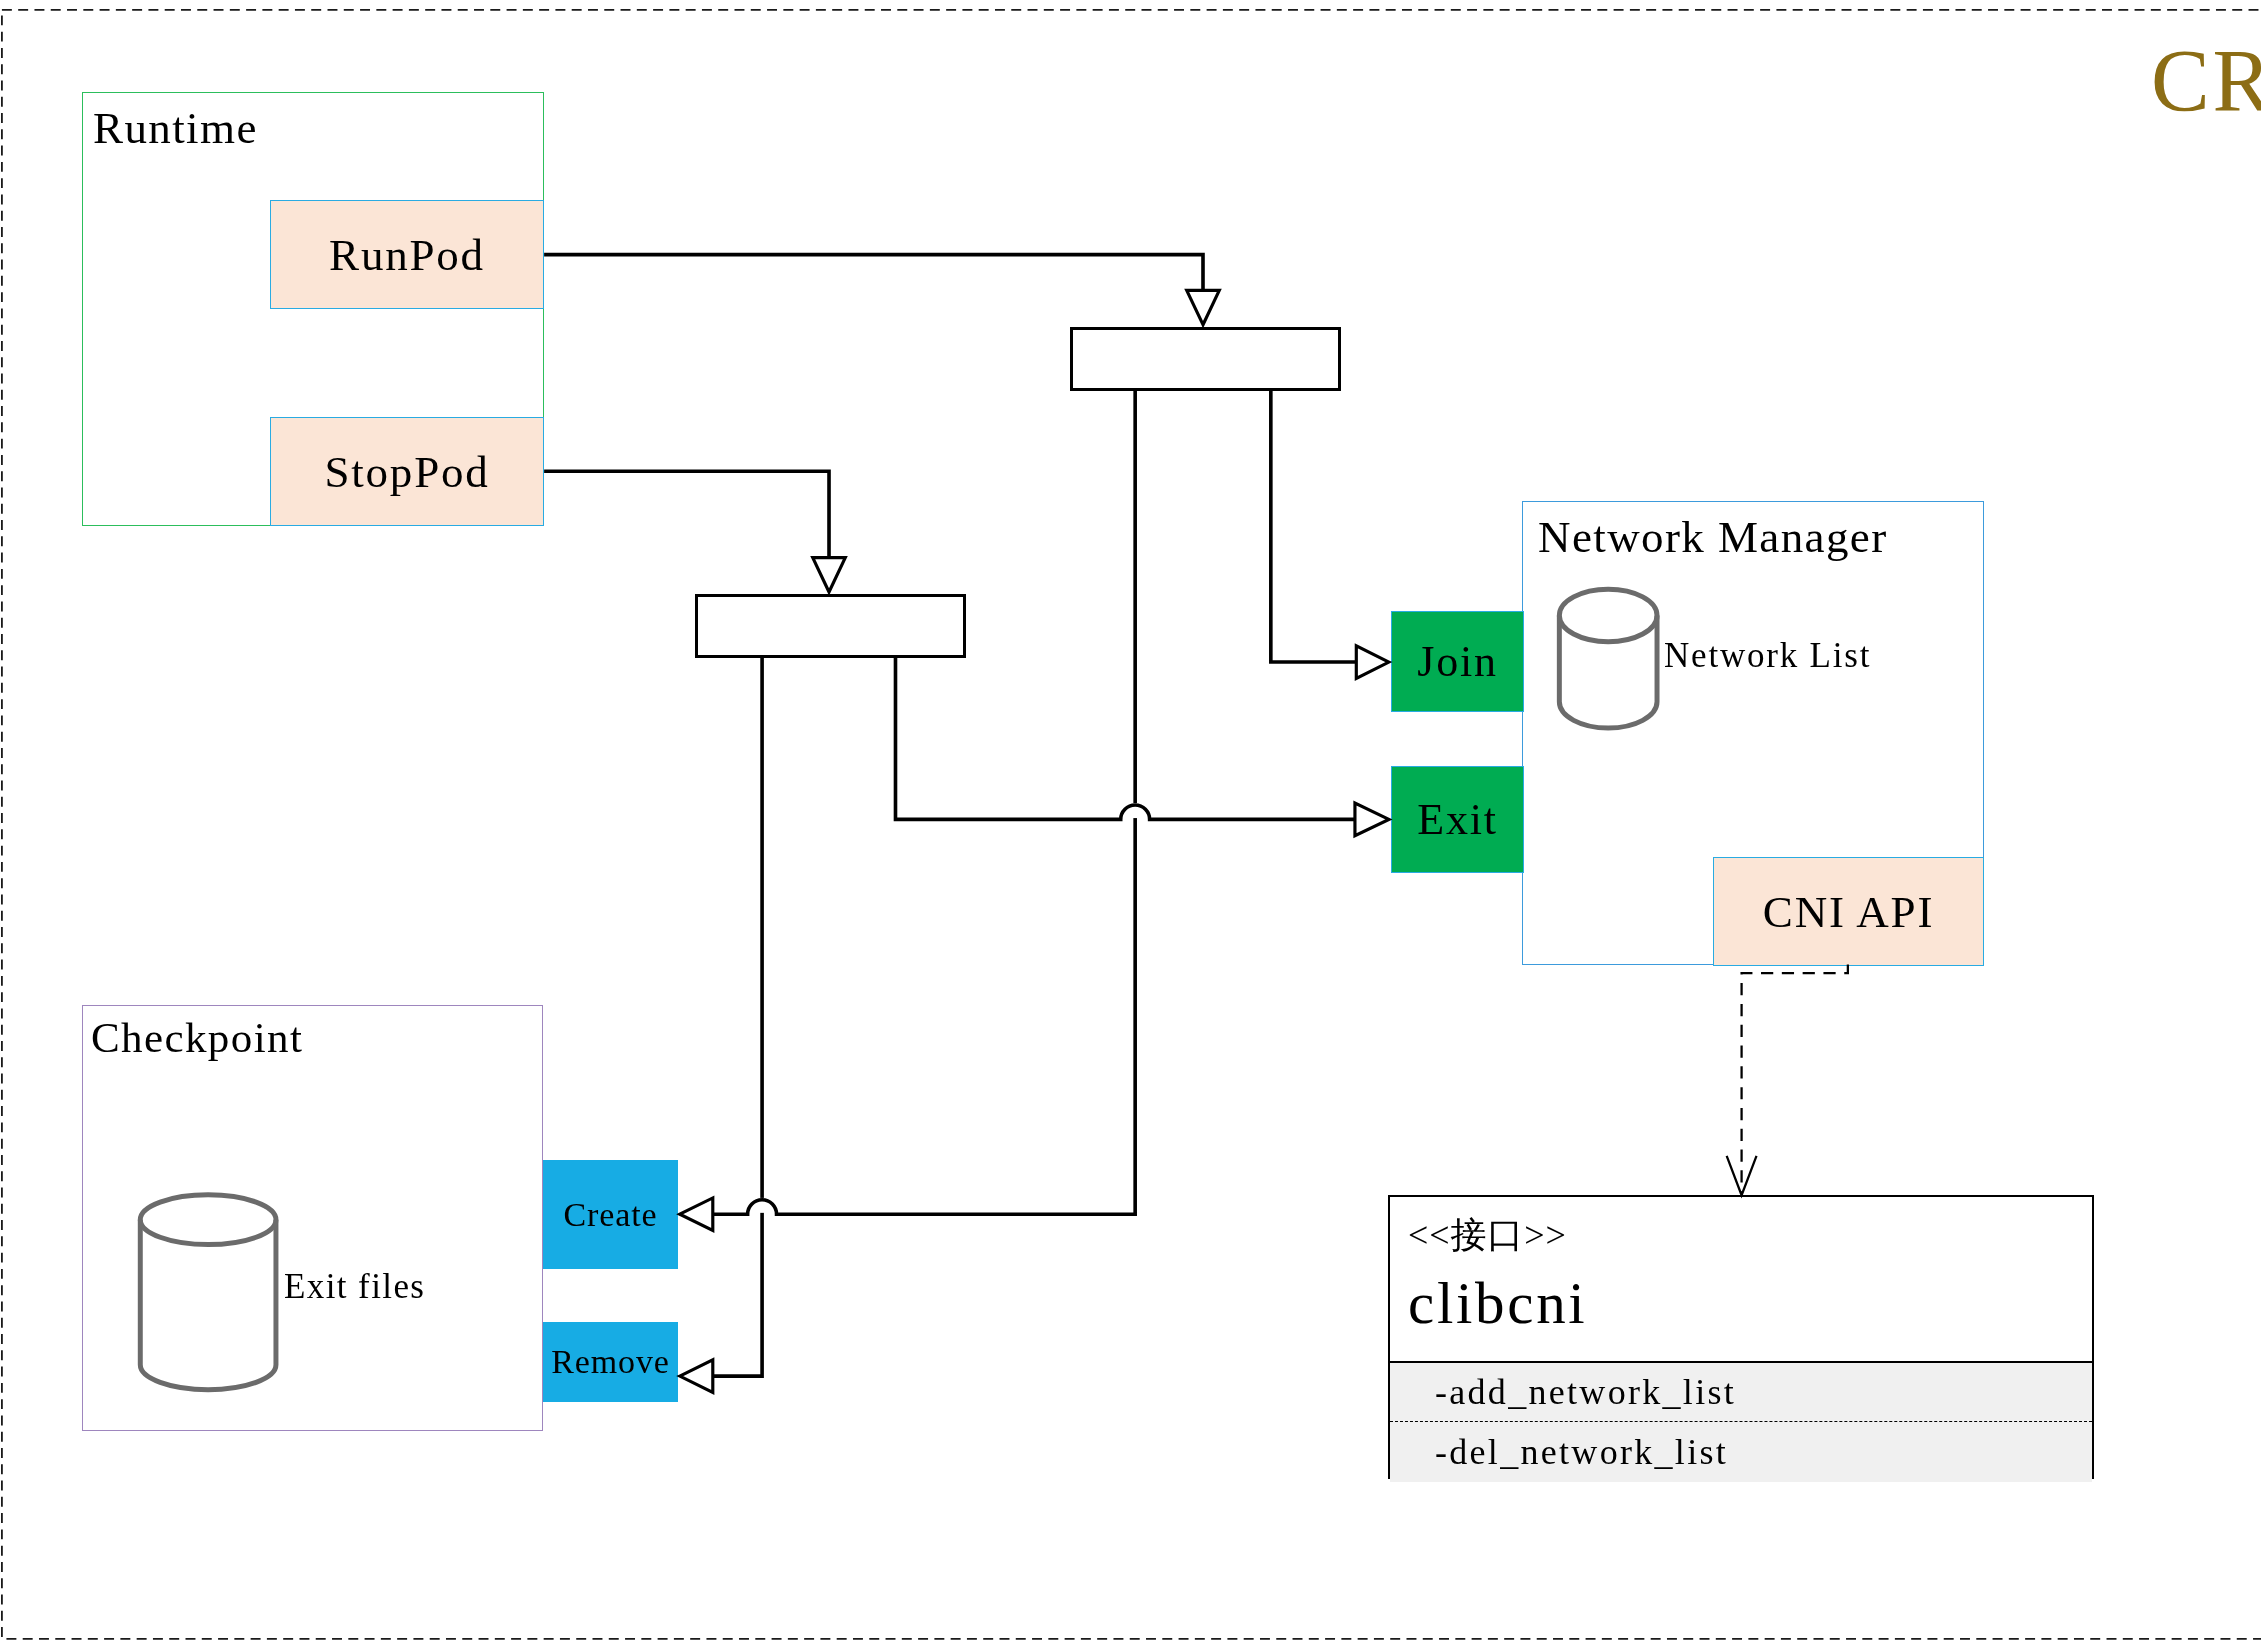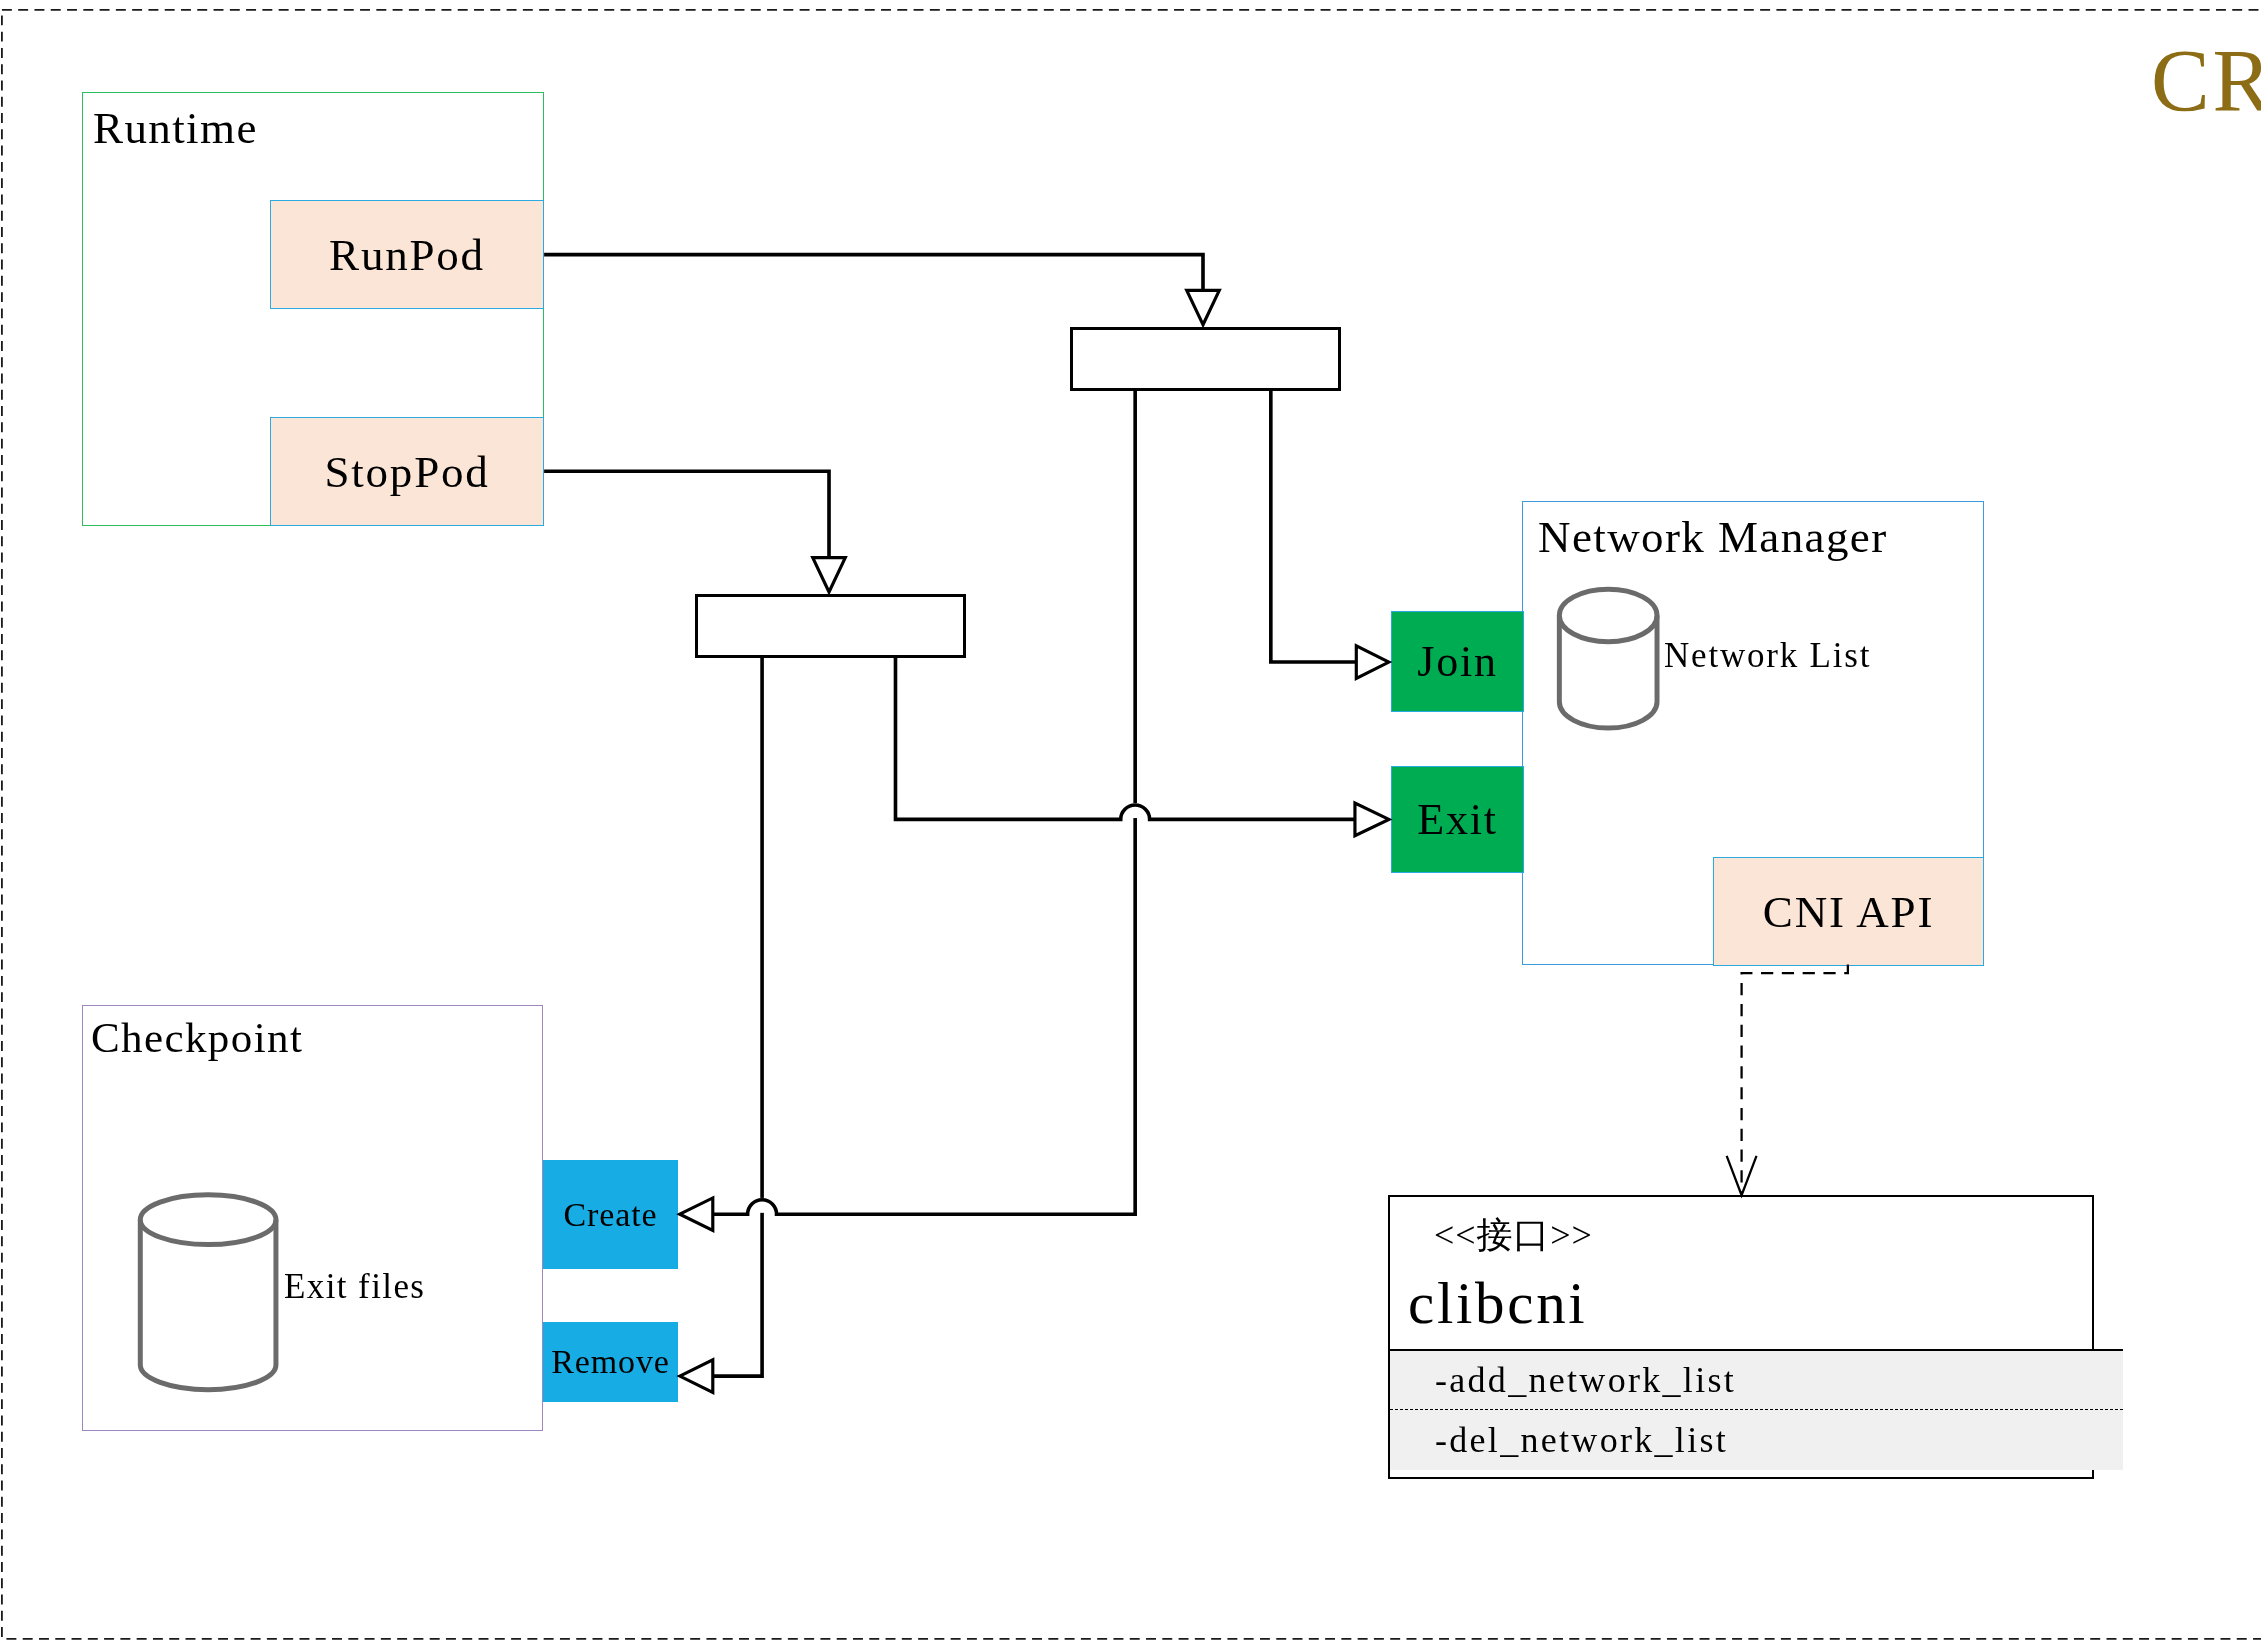--- a/index.html
+++ b/index.html
@@ -37,23 +37,23 @@
 
   .checkpoint-box{left:82px;top:1005px;width:461px;height:426px;border:1.4px solid var(--purple);}
   .checkpoint-label{left:91px;top:1013px;font-size:43px;letter-spacing:1.4px;white-space:nowrap;}
   .jsonfiles-label{left:284px;top:1267px;font-size:35px;letter-spacing:1.4px;white-space:nowrap;}
   .create{left:543px;top:1160px;width:135px;height:109px;}
   .remove{left:543px;top:1322px;width:135px;height:80px;}
   .blue-node{background:var(--blue);font-size:34px;letter-spacing:0.9px;}
 
   .iface-box{left:1388px;top:1195px;width:706px;height:284px;border:2.7px solid #000;background:#fff;}
   .iface-top{position:absolute;left:0;top:0;width:100%;height:160px;background:#fff;}
-  .iface-stereotype{position:absolute;left:18px;top:13.6px;font-size:36px;letter-spacing:0.9px;margin-left:26px;}
+  .iface-stereotype{position:absolute;left:18px;top:13.6px;font-size:36px;letter-spacing:0.9px;}
   .iface-name{position:absolute;left:18px;top:72px;font-size:59px;letter-spacing:2.7px;}
-  .iface-bottom{position:absolute;left:0;top:152px;width:100%;height:119px;background:var(--panel-gray);border-top:2.7px solid #000;padding-left:31px;}
+  .iface-bottom{position:absolute;left:0;top:164px;width:100%;height:119px;background:var(--panel-gray);border-top:2.7px solid #000;}
   .iface-row{position:absolute;left:0;width:100%;height:58px;display:flex;align-items:center;}
   .iface-row-add{top:0;border-bottom:1.8px dashed #000;}
   .iface-row-del{top:60px;}
   .iface-method{padding-left:45px;font-size:36px;letter-spacing:2.3px;white-space:nowrap;}
 
   .cri-label{left:2151px;top:30px;font-size:88px;color:var(--gold);letter-spacing:2.7px;white-space:nowrap;}
 </style>
 </head>
 <body>
 

